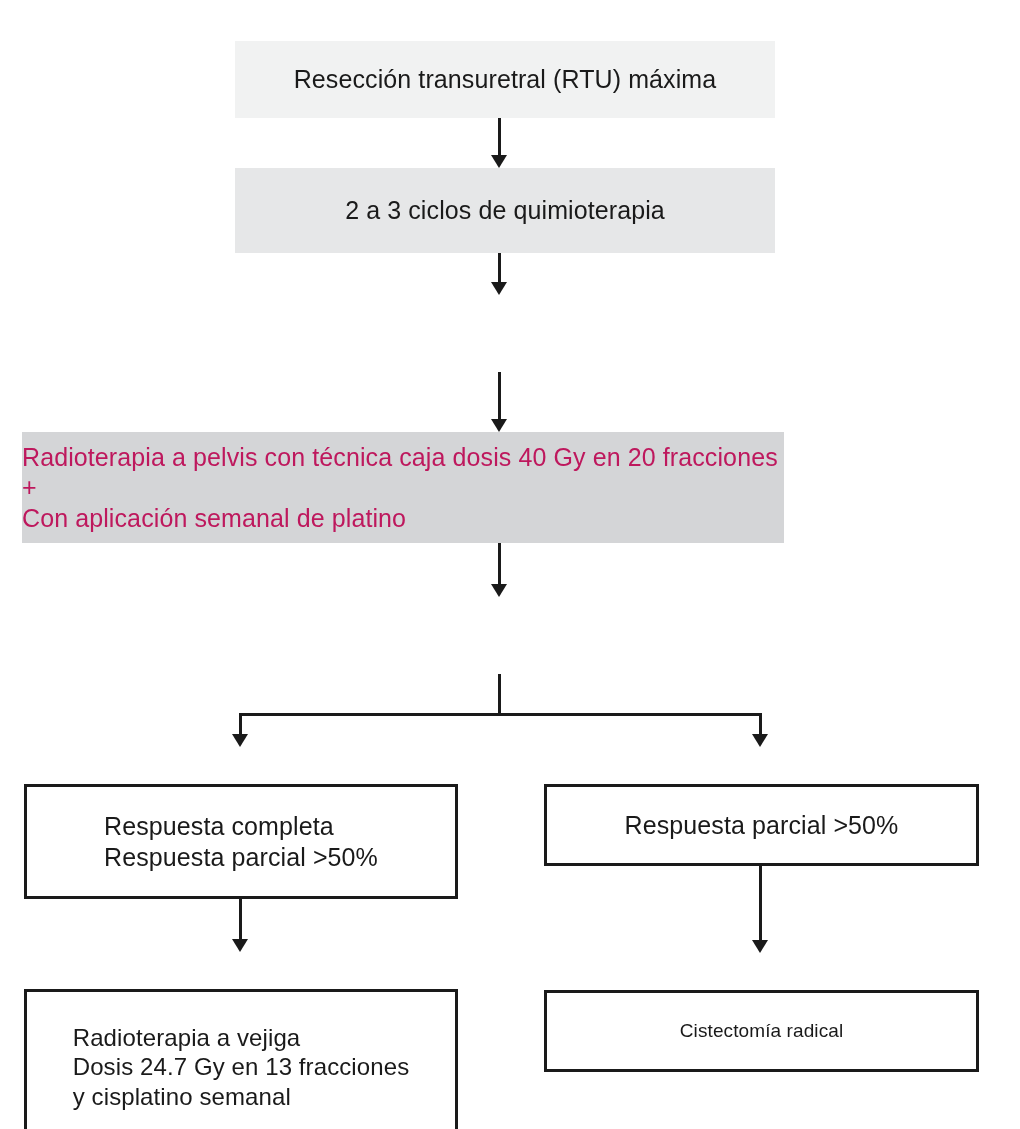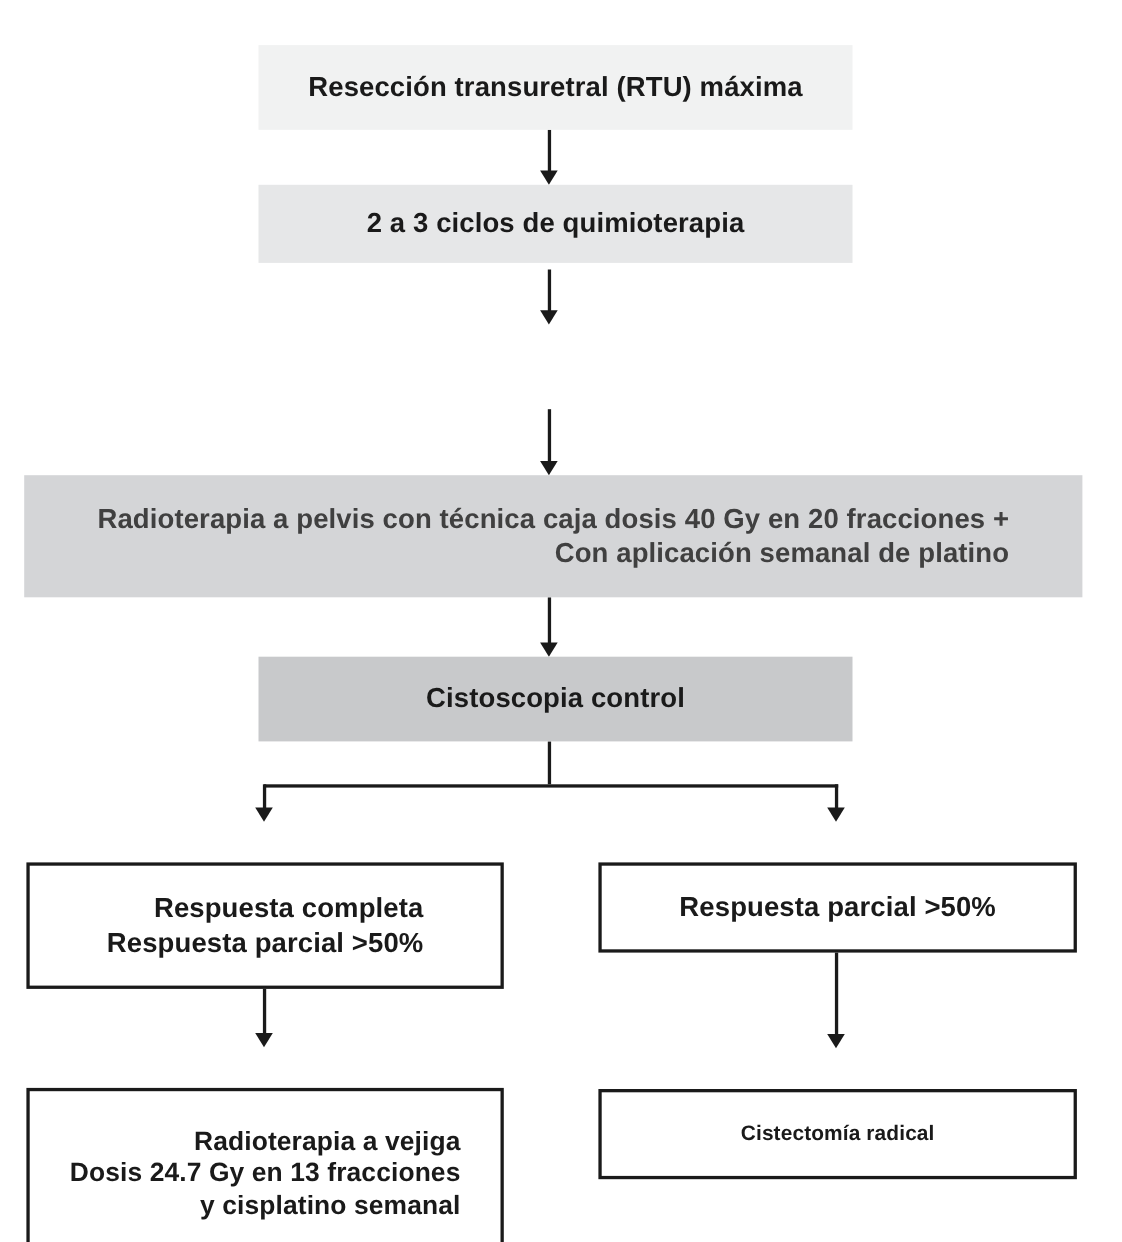--- a/index.html
+++ b/index.html
@@ -17,26 +17,25 @@
     height: 1129px;
     background: #ffffff;
     overflow: hidden;
   }
   .node {
     position: absolute;
     box-sizing: border-box;
     display: flex;
     align-items: center;
     justify-content: center;
-    text-align: right;
+    text-align: left;
     color: #1a1a1a;
     line-height: 1.22;
     white-space: pre-line;
     letter-spacing: 0.1px;
-    font-weight: bold;
   }
   
   .filled {
     border: none;
   }
   
   .outlined {
     background: #ffffff;
     border: 3px solid #1a1a1a;
     margin-top: 37px;
@@ -77,24 +76,23 @@
     <div class="hline" style="left: 240px; top: 713px; width: 522px; background: rgb(26, 26, 26);"></div>
     <div class="vline" style="left: 239px; top: 713px; height: 24px; background: rgb(26, 26, 26);"></div>
     <div class="arrowhead" style="left: 232px; top: 734px; border-top-color: rgb(26, 26, 26);"></div>
     <div class="vline" style="left: 759px; top: 713px; height: 24px; background: rgb(26, 26, 26);"></div>
     <div class="arrowhead" style="left: 752px; top: 734px; border-top-color: rgb(26, 26, 26);"></div>
     <div class="vline" style="left: 239px; top: 862px; height: 80px; background: rgb(26, 26, 26);"></div>
     <div class="arrowhead" style="left: 232px; top: 939px; border-top-color: rgb(26, 26, 26);"></div>
     <div class="vline" style="left: 759px; top: 829px; height: 114px; background: rgb(26, 26, 26);"></div>
     <div class="arrowhead" style="left: 752px; top: 940px; border-top-color: rgb(26, 26, 26);"></div>
     <div class="node filled" style="left: 235px; top: 41px; width: 540px; height: 77px; font-size: 25px; color: rgb(26, 26, 26); background: rgb(241, 242, 242);">Resección transuretral (RTU) máxima</div>
-    <div class="node filled" style="left: 235px; top: 168px; width: 540px; height: 71px; font-size: 25px; color: rgb(26, 26, 26); background: rgb(230, 231, 232);">2 a 3 ciclos de quimioterapia</div>
-    <div class="node filled" style="left: 22px; top: 432px; width: 962px; height: 111px; font-size: 25px; color: #404040; background: rgb(212, 213, 215);">Radioterapia a pelvis con técnica caja dosis 40 Gy en 20 fracciones +
+    <div class="node filled" style="left: 235px; top: 168px; width: 540px; height: 85px; font-size: 25px; color: rgb(26, 26, 26); background: rgb(230, 231, 232);">2 a 3 ciclos de quimioterapia</div>
+    <div class="node filled" style="left: 22px; top: 432px; width: 762px; height: 111px; font-size: 25px; color: #be185d; background: rgb(212, 213, 215);">Radioterapia a pelvis con técnica caja dosis 40 Gy en 20 fracciones +
 Con aplicación semanal de platino</div>
-    <div class="node filled" style="left: 235px; top: 597px; width: 540px; height: 77px; font-size: 25px; color: rgb(26, 26, 26); background: rgb(200, 201, 203);">Cistoscopia control</div>
     <div class="node outlined" style="left: 24px; top: 747px; width: 434px; height: 115px; font-size: 25px; color: rgb(26, 26, 26); border-color: rgb(26, 26, 26);">Respuesta completa
 Respuesta parcial &gt;50%</div>
     <div class="node outlined" style="left: 544px; top: 747px; width: 435px; height: 82px; font-size: 25px; color: rgb(26, 26, 26); border-color: rgb(26, 26, 26);">Respuesta parcial &gt;50%</div>
     <div class="node outlined" style="left: 24px; top: 952px; width: 434px; height: 156px; font-size: 24px; color: rgb(26, 26, 26); border-color: rgb(26, 26, 26);">Radioterapia a vejiga
 Dosis 24.7 Gy en 13 fracciones
 y cisplatino semanal</div>
     <div class="node outlined" style="left: 544px; top: 953px; width: 435px; height: 82px; font-size: 19px; color: rgb(26, 26, 26); border-color: rgb(26, 26, 26);">Cistectomía radical</div>
   </div>
 
 </body></html>

